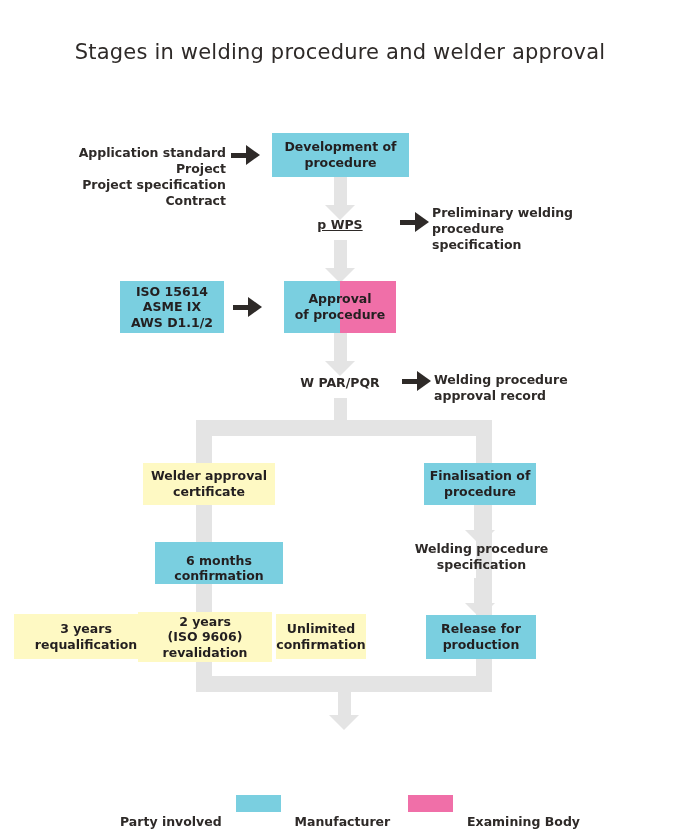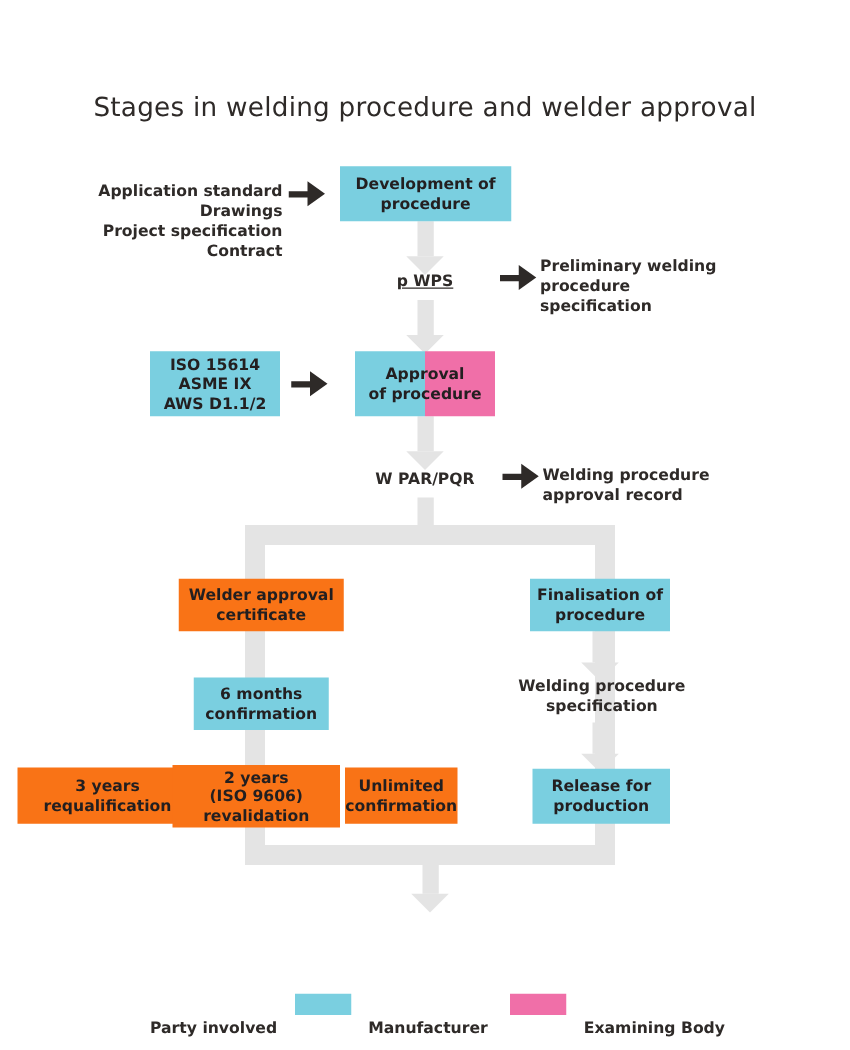--- a/index.html
+++ b/index.html
@@ -22,38 +22,37 @@
   
   .title {
     left: 0;
     top: 40px;
     width: 680px;
     text-align: center;
     font-size: 21px;
     color: #2e2a28;
     letter-spacing: 0.2px;
     font-weight: normal;
-    margin-top: 34px;
   }
 
   
   .box {
     box-sizing: border-box;
     display: flex;
     align-items: center;
     justify-content: center;
     text-align: center;
     font-size: 12.5px;
     font-weight: bold;
     color: #231f20;
     line-height: 1.25;
     z-index: 3;
   }
   .box.blue { background: #7acfe0; }
-  .box.pink { background: #f97316; }
+  .box.pink { background: #fef9c3; }
 
   
   .box.split {
     background: linear-gradient(to right, #7acfe0 0%, #7acfe0 50%, #f06fa8 50%, #f06fa8 100%);
   }
 
   
   .label {
     font-size: 12.5px;
     font-weight: bold;
@@ -123,21 +122,21 @@
 </style>
 </head>
 <body>
 
 <div id="canvas">
 
   <div class="abs title">Stages in welding procedure and welder approval</div>
 
   <div class="abs label right" style="left:40px; top:130px; width:186px;margin-top:15px;">
     <div>Application standard</div>
-    <div>Drawings</div>
+    <div>Project</div>
     <div>Project specification</div>
     <div>Contract</div>
   </div>
 
   <div class="abs arrow-right" style="left:231px; top:145px; width:33px; height:20px;">
     <div class="shaft"></div>
       <div class="head"></div>
   </div>
 
   <div class="abs box blue" style="left:272px; top:133px; width:137px; height:44px;">
@@ -206,21 +205,21 @@
 
   <div class="abs arrow-down" style="left:329px; top:690px; width:30px; height:42px;">
     <div class="shaft" style="left:9px; top:0; width:13px; height:25px;"></div>
     <div class="head" style="left:0; top:25px;"></div>
   </div>
 
   <div class="abs box pink" style="left:143px; top:463px; width:132px; height:42px;">
     <span>Welder approval<br>certificate</span>
   </div>
 
-  <div class="abs box blue" style="left:155px; top:542px; width:108px; height:42px;">
+  <div class="abs box blue" style="left:155px; top:542px; width:128px; height:42px;align-items:flex-end;">
     <span>6 months<br>confirmation</span>
   </div>
 
   <div class="abs box pink" style="left:14px; top:614px; width:144px; height:45px;">
     <span>3 years<br>requalification</span>
   </div>
 
   <div class="abs box pink" style="left:138px; top:612px; width:134px; height:50px;">
     <span>2 years<br>(ISO 9606)<br>revalidation</span>
   </div>

